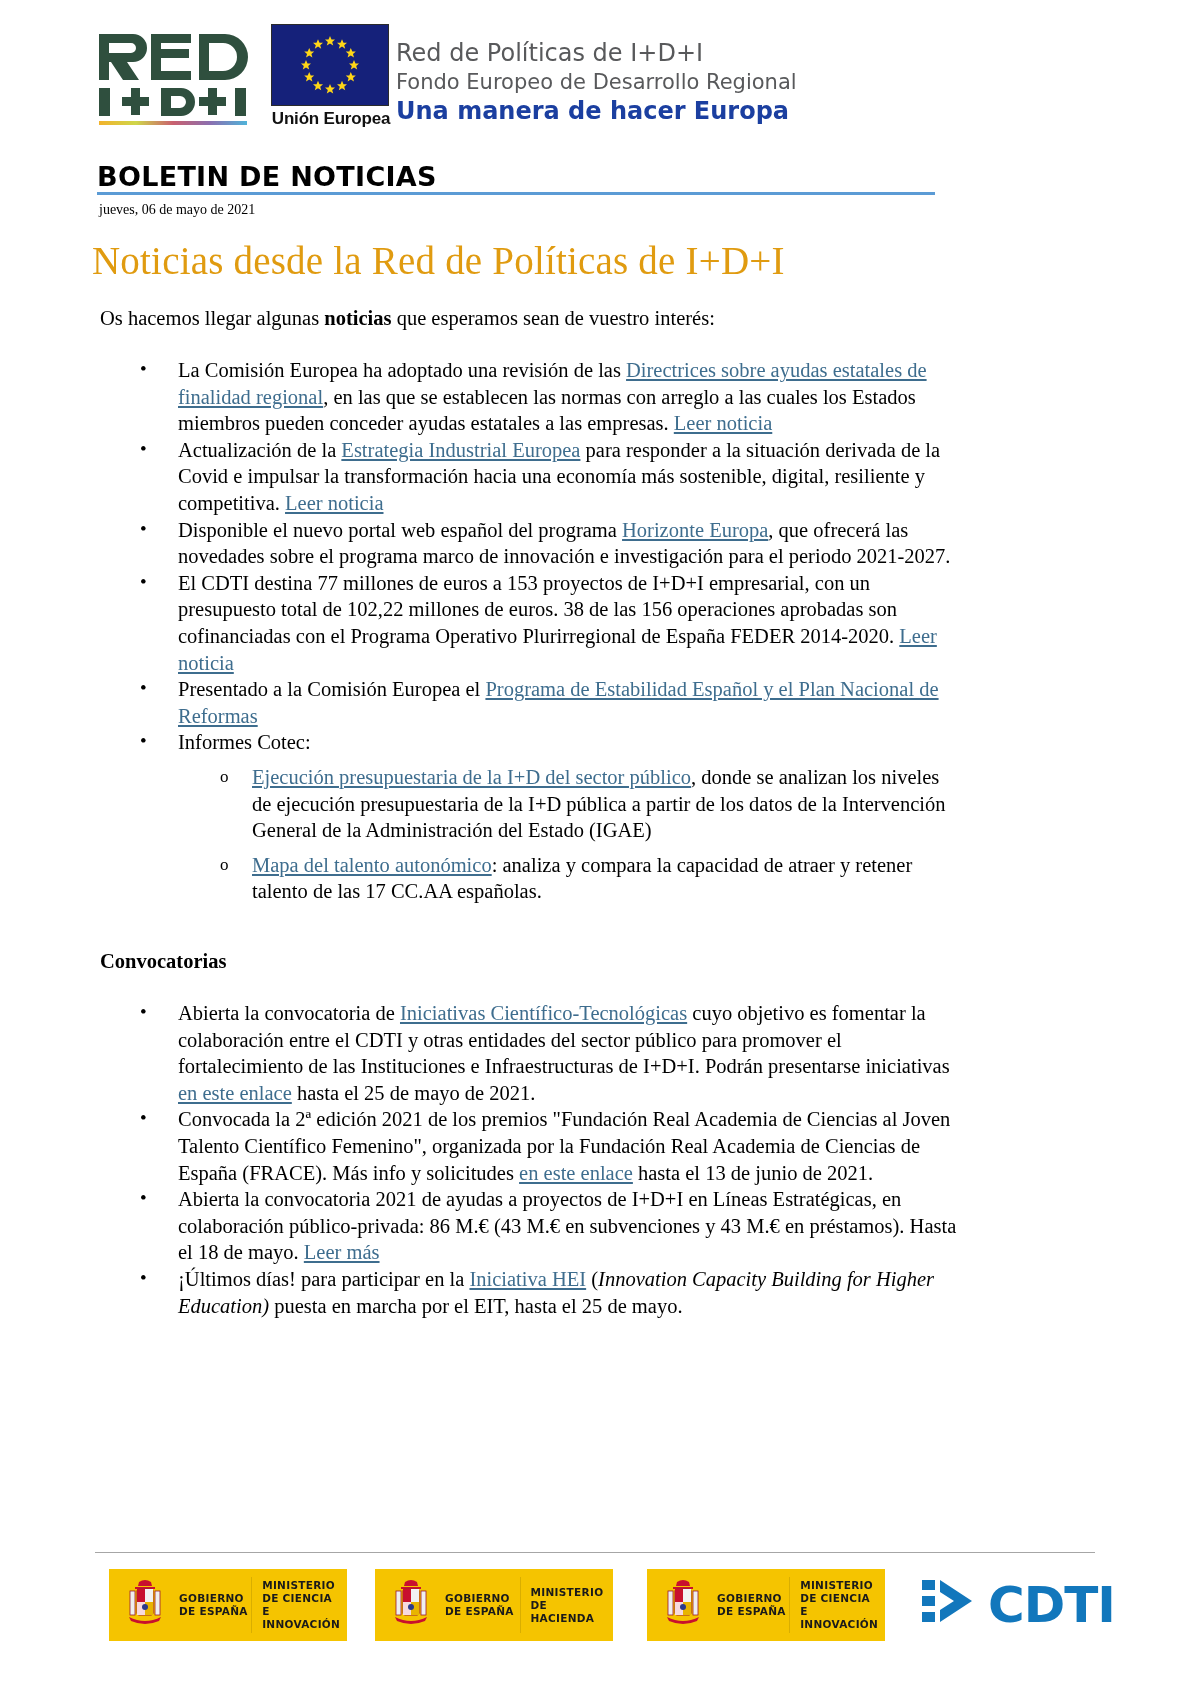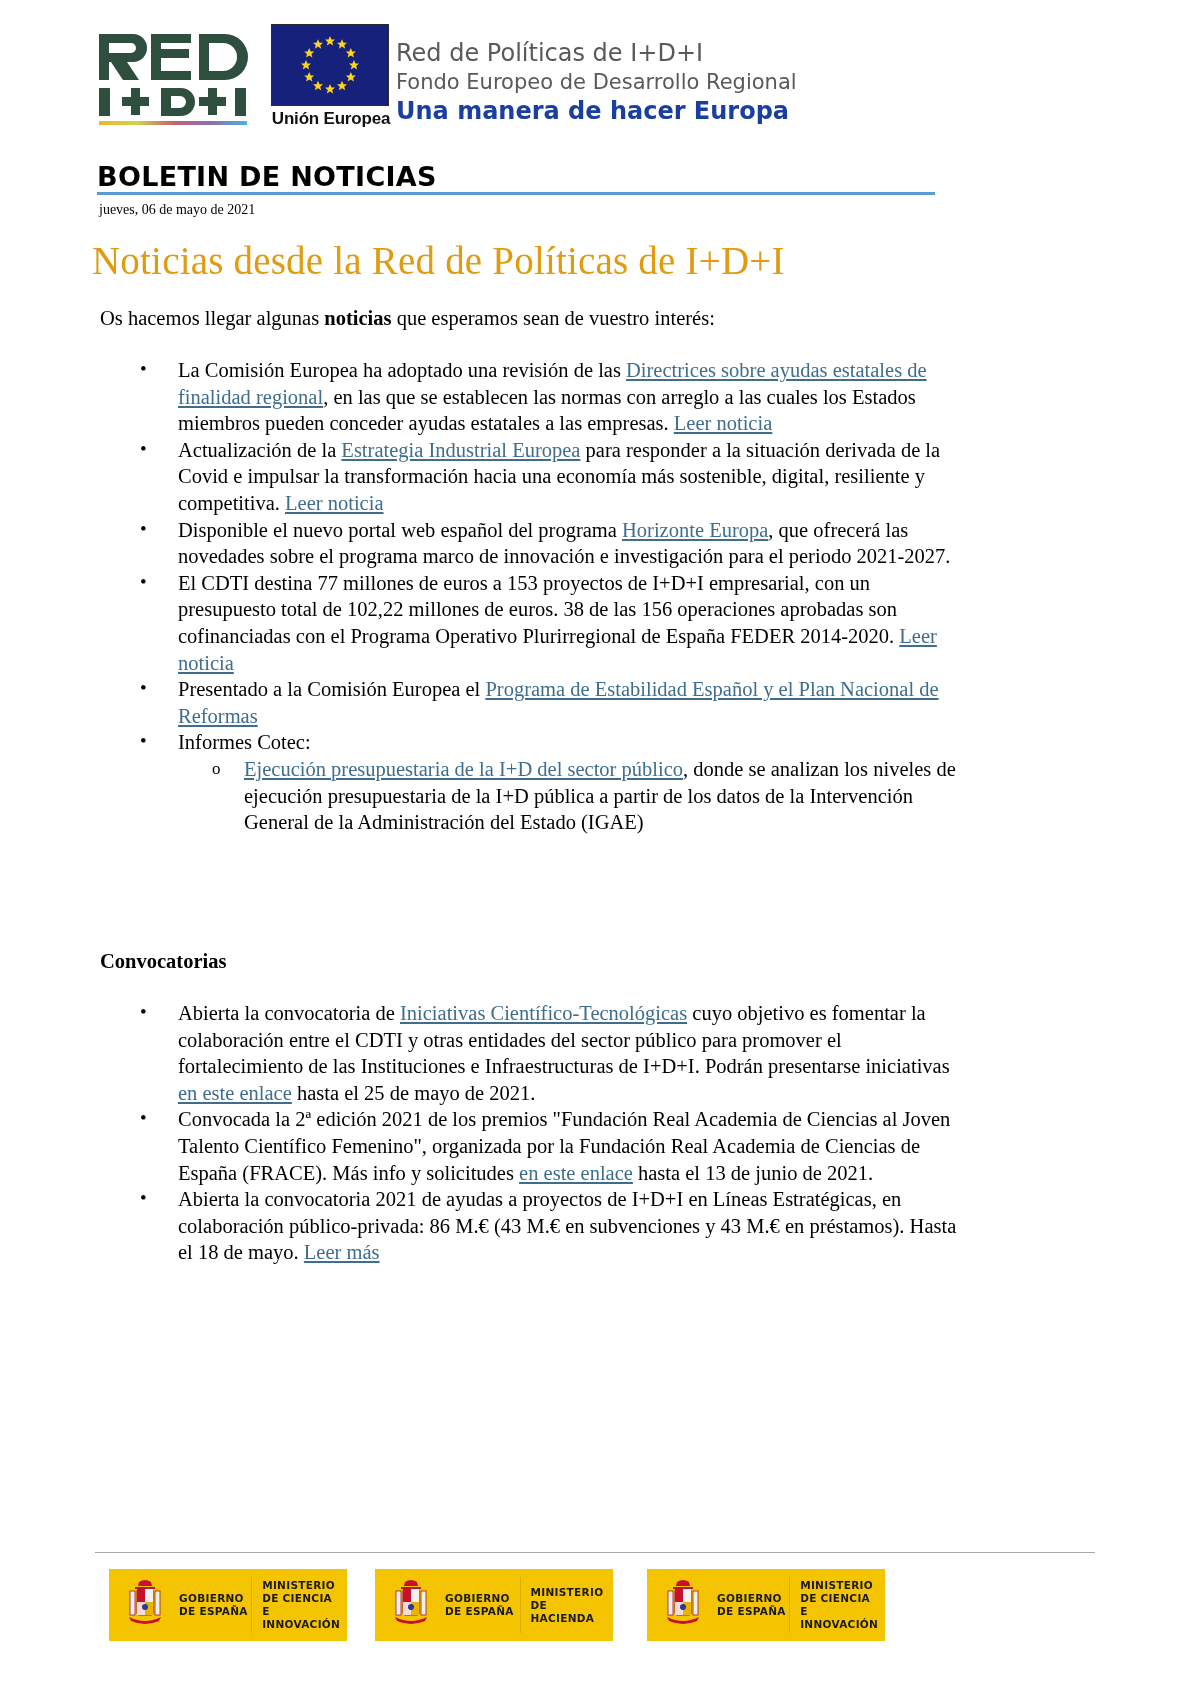--- a/index.html
+++ b/index.html
@@ -161,21 +161,21 @@
     line-height: 26.6px;
   }
   ul.sub {
     margin: 0;
     padding: 0;
     list-style: none;
   }
   ul.sub > li {
     position: relative;
     padding-left: 66px;
-    margin: 0;
+    margin: 8px;
   }
   ul.sub > li::before {
     content: "o";
     position: absolute;
     left: 34px;
     top: 0px;
     font-size: 17px;
     line-height: 26.6px;
   }
 
@@ -382,30 +382,32 @@
 
   <div class="list-block" id="news-list">
     <ul class="bl" id="news-ul">
         <li><span><span> La Comisión Europea ha adoptado una revisión de las </span><a class="lnk" href="#">Directrices sobre ayudas estatales de finalidad regional</a><span>, en las que se establecen las normas con arreglo a las cuales los Estados miembros pueden conceder ayudas estatales a las empresas. </span><a class="lnk" href="#">Leer noticia</a></span></li>
         <li><span><span>Actualización de la </span><a class="lnk" href="#">Estrategia Industrial Europea</a><span> para responder a la situación derivada de la Covid e impulsar la transformación hacia una economía más sostenible, digital, resiliente y competitiva. </span><a class="lnk" href="#">Leer noticia</a></span></li>
         <li><span><span>Disponible el nuevo portal web español del programa </span><a class="lnk" href="#">Horizonte Europa</a><span>, que ofrecerá las novedades sobre el programa marco de innovación e investigación para el periodo 2021-2027.</span></span></li>
         <li><span><span>El CDTI destina 77 millones de euros a 153 proyectos de I+D+I empresarial, con un presupuesto total de 102,22 millones de euros. 38 de las 156 operaciones aprobadas son cofinanciadas con el Programa Operativo Plurirregional de España FEDER 2014-2020. </span><a class="lnk" href="#">Leer noticia</a></span></li>
         <li><span><span>Presentado a la Comisión Europea el </span><a class="lnk" href="#">Programa de Estabilidad Español y el Plan Nacional de Reformas</a></span></li>
         <li><span><span>Informes Cotec:</span></span><ul class="sub">
             <li><span><a class="lnk" href="#">Ejecución presupuestaria de la I+D del sector público</a><span>, donde se analizan los niveles de ejecución presupuestaria de la I+D pública a partir de los datos de la Intervención General de la Administración del Estado (IGAE)</span></span></li>
+            <li><span><a class="lnk" href="#">Mapa del talento autonómico</a><span>: analiza y compara la capacidad de atraer y retener talento de las 17 CC.AA españolas.</span></span></li>
           </ul></li>
       </ul>
   </div>
 
   <div class="conv-heading">Convocatorias</div>
   <div class="list-block" id="conv-list">
     <ul class="bl" id="conv-ul">
         <li><span><span>Abierta la convocatoria de </span><a class="lnk" href="#">Iniciativas Científico-Tecnológicas</a><span> cuyo objetivo es fomentar la colaboración entre el CDTI y otras entidades del sector público para promover el fortalecimiento de las Instituciones e Infraestructuras de I+D+I. Podrán presentarse iniciativas </span><a class="lnk" href="#">en este enlace</a><span> hasta el 25 de mayo de 2021.</span></span></li>
         <li><span><span>Convocada la 2ª edición 2021 de los premios "Fundación Real Academia de Ciencias al Joven Talento Científico Femenino", organizada por la Fundación Real Academia de Ciencias de España (FRACE). Más info y solicitudes </span><a class="lnk" href="#">en este enlace</a><span> hasta el 13 de junio de 2021.</span></span></li>
         <li><span><span>Abierta la convocatoria 2021 de ayudas a proyectos de I+D+I en Líneas Estratégicas, en colaboración público-privada: 86 M.€ (43 M.€ en subvenciones y 43 M.€ en préstamos). Hasta el 18 de mayo. </span><a class="lnk" href="#">Leer más</a></span></li>
+        <li><span><span>¡Últimos días! para participar en la </span><a class="lnk" href="#">Iniciativa HEI</a><span> (</span><em class="ital">Innovation Capacity Building for Higher Education)</em><span> puesta en marcha por el EIT, hasta el 25 de mayo.</span></span></li>
       </ul>
   </div>
 
   <div class="footer-rule"></div>
   <div class="footer-logos">
 
     <div class="gov-logo g1">
       <div class="shield">
         <svg width="48" height="56" viewBox="0 0 48 56" xmlns="http://www.w3.org/2000/svg">
           <path d="M14 10 h20 v2 h-20 z" fill="#C8102E"></path>
@@ -469,15 +471,28 @@
         </svg>
       </div>
       <div class="gov-txt">GOBIERNO
 DE ESPAÑA</div>
       <div class="gov-div"></div>
       <div class="min-txt">MINISTERIO
 DE CIENCIA
 E INNOVACIÓN</div>
     </div>
 
+    <div class="cdti-logo">
+      <div class="cdti-mark">
+        <svg width="58" height="58" viewBox="0 0 58 58" xmlns="http://www.w3.org/2000/svg">
+          <g fill="#1277BC">
+            <rect x="2" y="4" width="13" height="10"></rect>
+            <rect x="2" y="20" width="13" height="10"></rect>
+            <rect x="2" y="36" width="13" height="10"></rect>
+            <path d="M20 4 L52 25 L20 46 L20 34 L34 25 L20 16 Z"></path>
+          </g>
+        </svg>
+      </div>
+      <div class="cdti-word">CDTI</div>
+    </div>
   </div>
 
 </div>
 
 </body></html>

